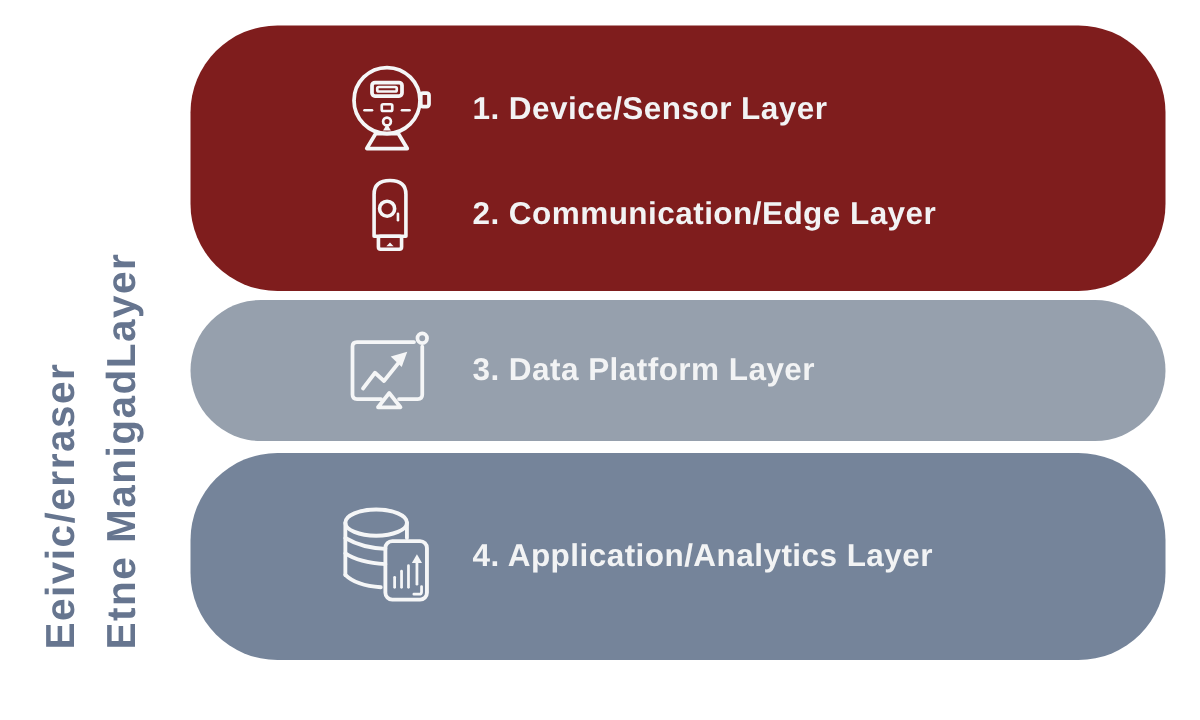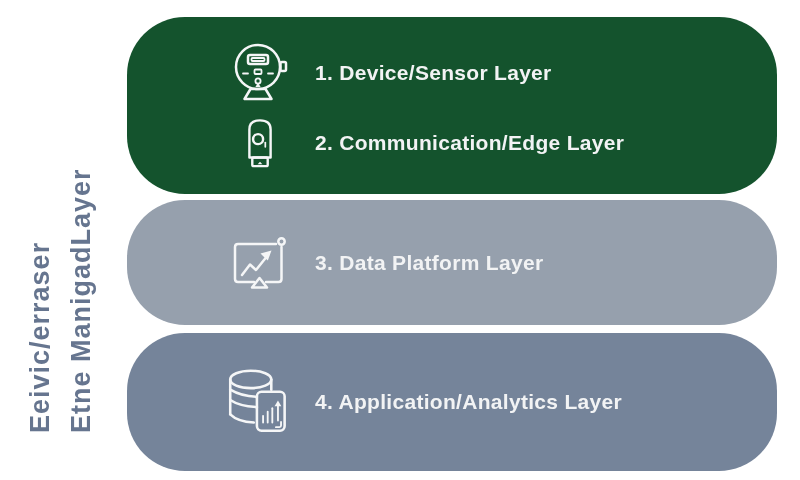--- a/index.html
+++ b/index.html
@@ -17,21 +17,21 @@
   }
   .side-label .line{
     font-size:27px;font-weight:700;letter-spacing:1px;line-height:37px;
     white-space:nowrap;
   }
 
   
   .bands{position:absolute;left:127px;top:17px;width:650px;}
   .band{width:650px;border-radius:58px;box-sizing:border-box;display:flex;flex-direction:column;}
   .band-1{height:177px;margin-bottom:6px;padding:20px 0 18px 0;}
-  .band-2{height:125px;margin-bottom:8px;}
+  .band-2{height:94px;margin-bottom:8px;}
   .band-3{height:138px;}
   .layer-row{flex:1;display:flex;align-items:center;}
   .icon-cell{
     width:110px;margin-left:78px;flex:0 0 auto;
     display:flex;justify-content:center;align-items:center;
   }
   .layer-label{
     font-size:21px;font-weight:600;letter-spacing:0.3px;color:#f2f3f4;white-space:nowrap;
   }
   .icon-cell svg{display:block;}
@@ -44,21 +44,21 @@
 
 <div class="canvas">
 
   <div class="side-label">
     <div class="line" style="color: rgb(102, 117, 143);">Eeivic/erraser</div>
     <div class="line" style="color: rgb(102, 117, 143);">Etne ManigadLayer</div>
   </div>
 
   <div class="bands">
 
-    <div class="band band-1" style="background: #14532d;">
+    <div class="band band-1" style="background: #7f1d1d;">
 
       <div class="layer-row">
         <div class="icon-cell">
           <svg width="72" height="72" viewBox="0 0 72 72">
             <circle class="stroke" cx="34" cy="30" r="22"></circle>
             <rect class="stroke" x="56.5" y="25" width="5.5" height="9" rx="1.5"></rect>
             <rect class="stroke" x="24" y="18" width="20" height="9" rx="2"></rect>
             <rect class="stroke-thin" x="27.5" y="21" width="13" height="3" rx="1"></rect>
             <path class="stroke-thin" d="M19 36.5 h5"></path>
             <path class="stroke-thin" d="M44 36.5 h5"></path>

